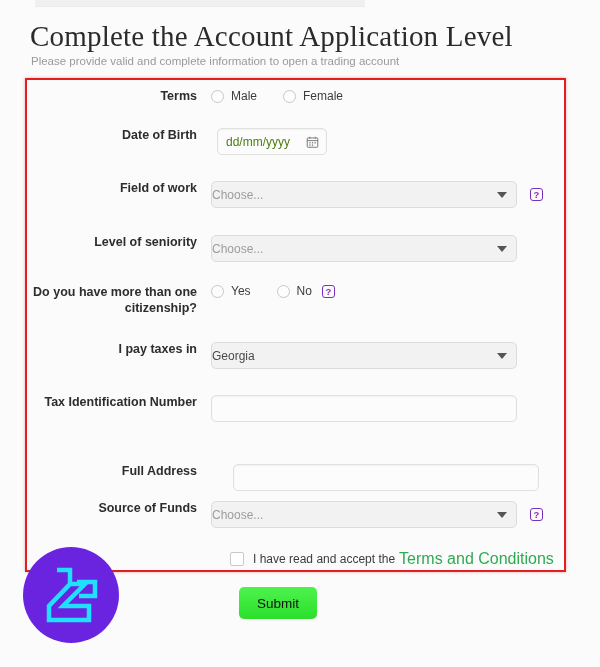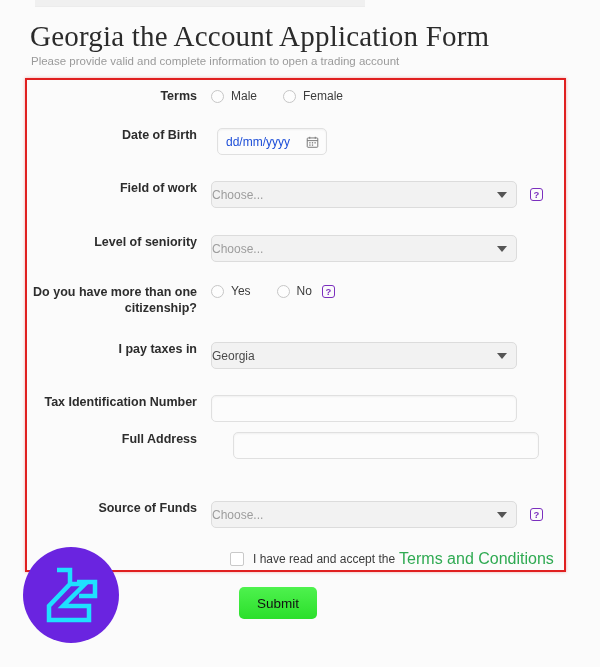--- a/index.html
+++ b/index.html
@@ -142,21 +142,21 @@
     height: 27px;
     background: #fcfcfc;
     border: 1px solid #e0e0e0;
     border-radius: 5px;
     box-sizing: border-box;
     box-shadow: inset 0 1px 2px rgba(0,0,0,0.05);
     display: flex;
     align-items: center;
     padding: 0 8px;
     font-size: 12px;
-    color: #1d4ed8;
+    color: #4d7c0f;
   }
   .cal-icon {
     position: absolute;
     right: 7px;
     top: 50%;
     transform: translateY(-50%);
     width: 13px;
     height: 13px;
     color: #777;
   }
@@ -238,21 +238,21 @@
     justify-content: center;
   }
 </style>
 </head>
 <body>
 
 <div class="top-strip"></div>
 
 <div class="page">
 
-  <div class="page-title">Georgia the Account Application Form</div>
+  <div class="page-title">Complete the Account Application Level</div>
   <div class="page-subtitle">Please provide valid and complete information to open a trading account</div>
 
   <div class="form-outline"></div>
 
   <div class="form-area">
 
     <div class="row" style="top:11px;">
       <div class="lbl">Terms</div>
       <div class="ctl">
         <div class="radio-group">
@@ -341,21 +341,21 @@
       </div>
     </div>
 
     <div class="row" style="top:317px;">
       <div class="lbl">Tax Identification Number</div>
       <div class="ctl">
         <input class="text-input" type="text" placeholder="" style="">
       </div>
     </div>
 
-    <div class="row" style="top:354px;gap:22px;">
+    <div class="row" style="top:386px;gap:22px;">
       <div class="lbl">Full Address</div>
       <div class="ctl">
         <input class="text-input" type="text" placeholder="" style="">
       </div>
     </div>
 
     <div class="row" style="top:423px;">
       <div class="lbl">Source of Funds</div>
       <div class="ctl">
         <div class="select-box">

